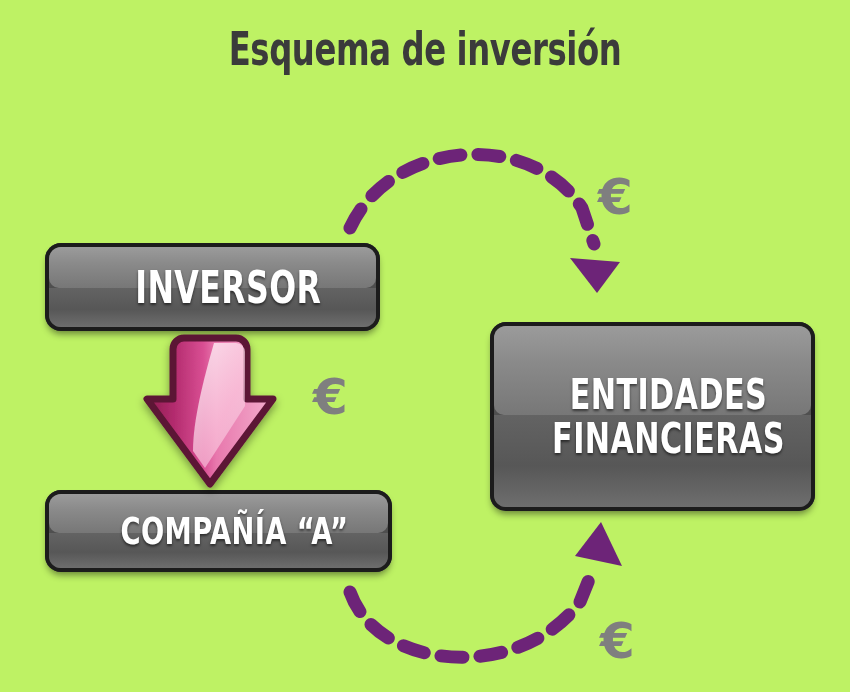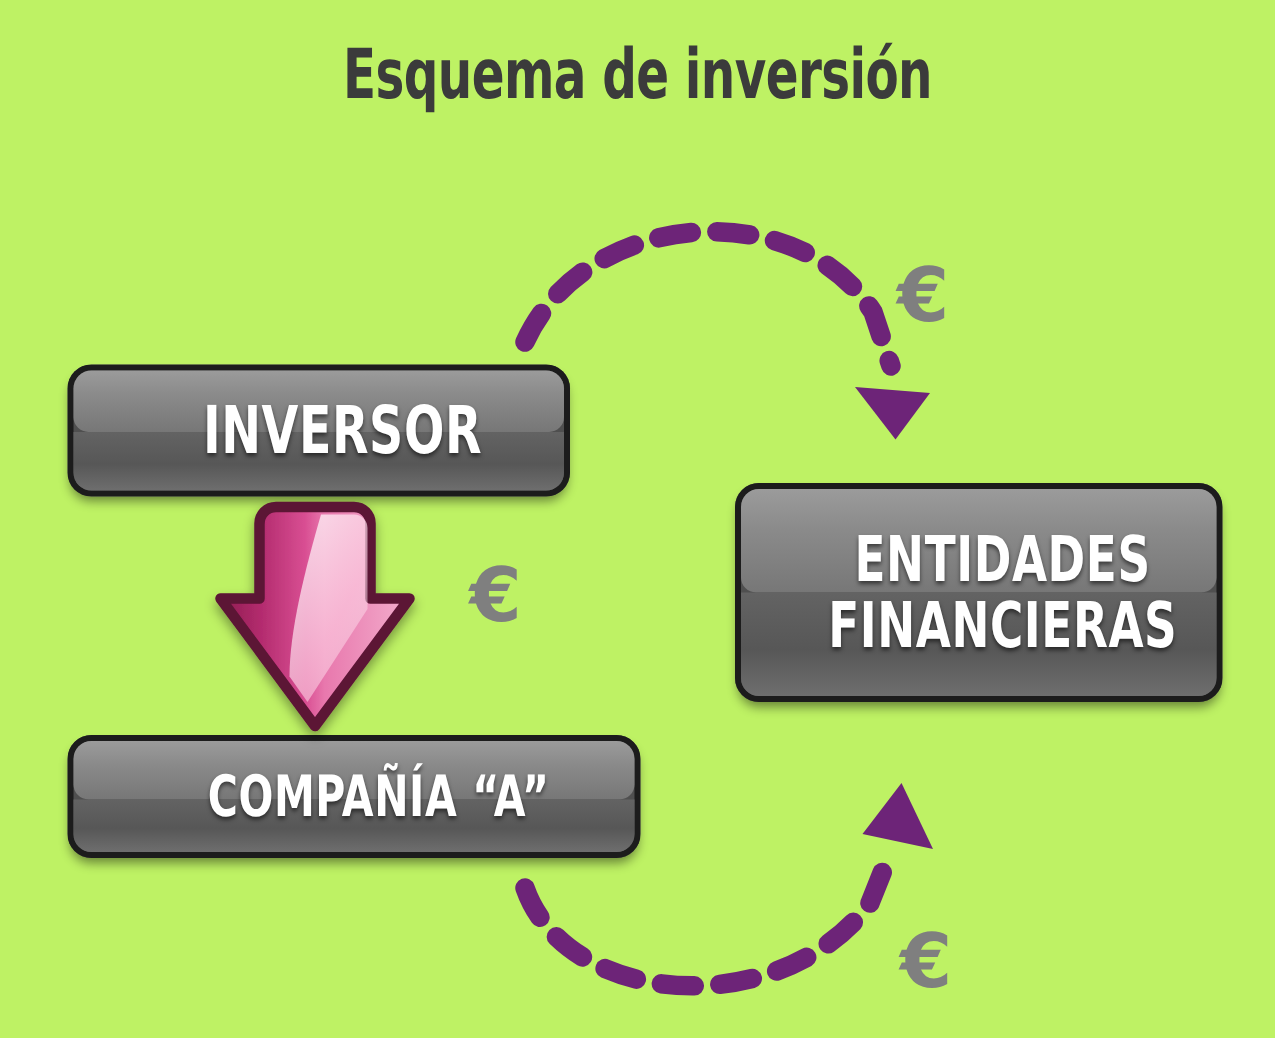--- a/index.html
+++ b/index.html
@@ -72,24 +72,24 @@
     letter-spacing: 0.5px;
     text-shadow: 0 2px 3px rgba(0,0,0,0.55);
     white-space: nowrap;
     padding-left: 32px;
   }
   .glabel > span { display: block; transform: scaleX(0.80); }
 
   #box-inversor { left: 45px; top: 243px; width: 335px; height: 88px; }
   #box-inversor .glabel { font-size: 44px; }
 
-  #box-compania { left: 45px; top: 490px; width: 382px; height: 82px; }
+  #box-compania { left: 45px; top: 490px; width: 347px; height: 82px; }
   #box-compania .glabel { font-size: 38px; }
 
-  #box-entidades { left: 490px; top: 322px; width: 325px; height: 146px; }
+  #box-entidades { left: 490px; top: 322px; width: 325px; height: 189px; }
   #box-entidades .glabel { font-size: 42px; line-height: 1.04; }
 
   
   .euro {
     position: absolute;
     color: #7f7f7f;
     font-family: "DejaVu Sans", sans-serif;
     font-weight: bold;
     font-size: 50px;
     line-height: 1;

